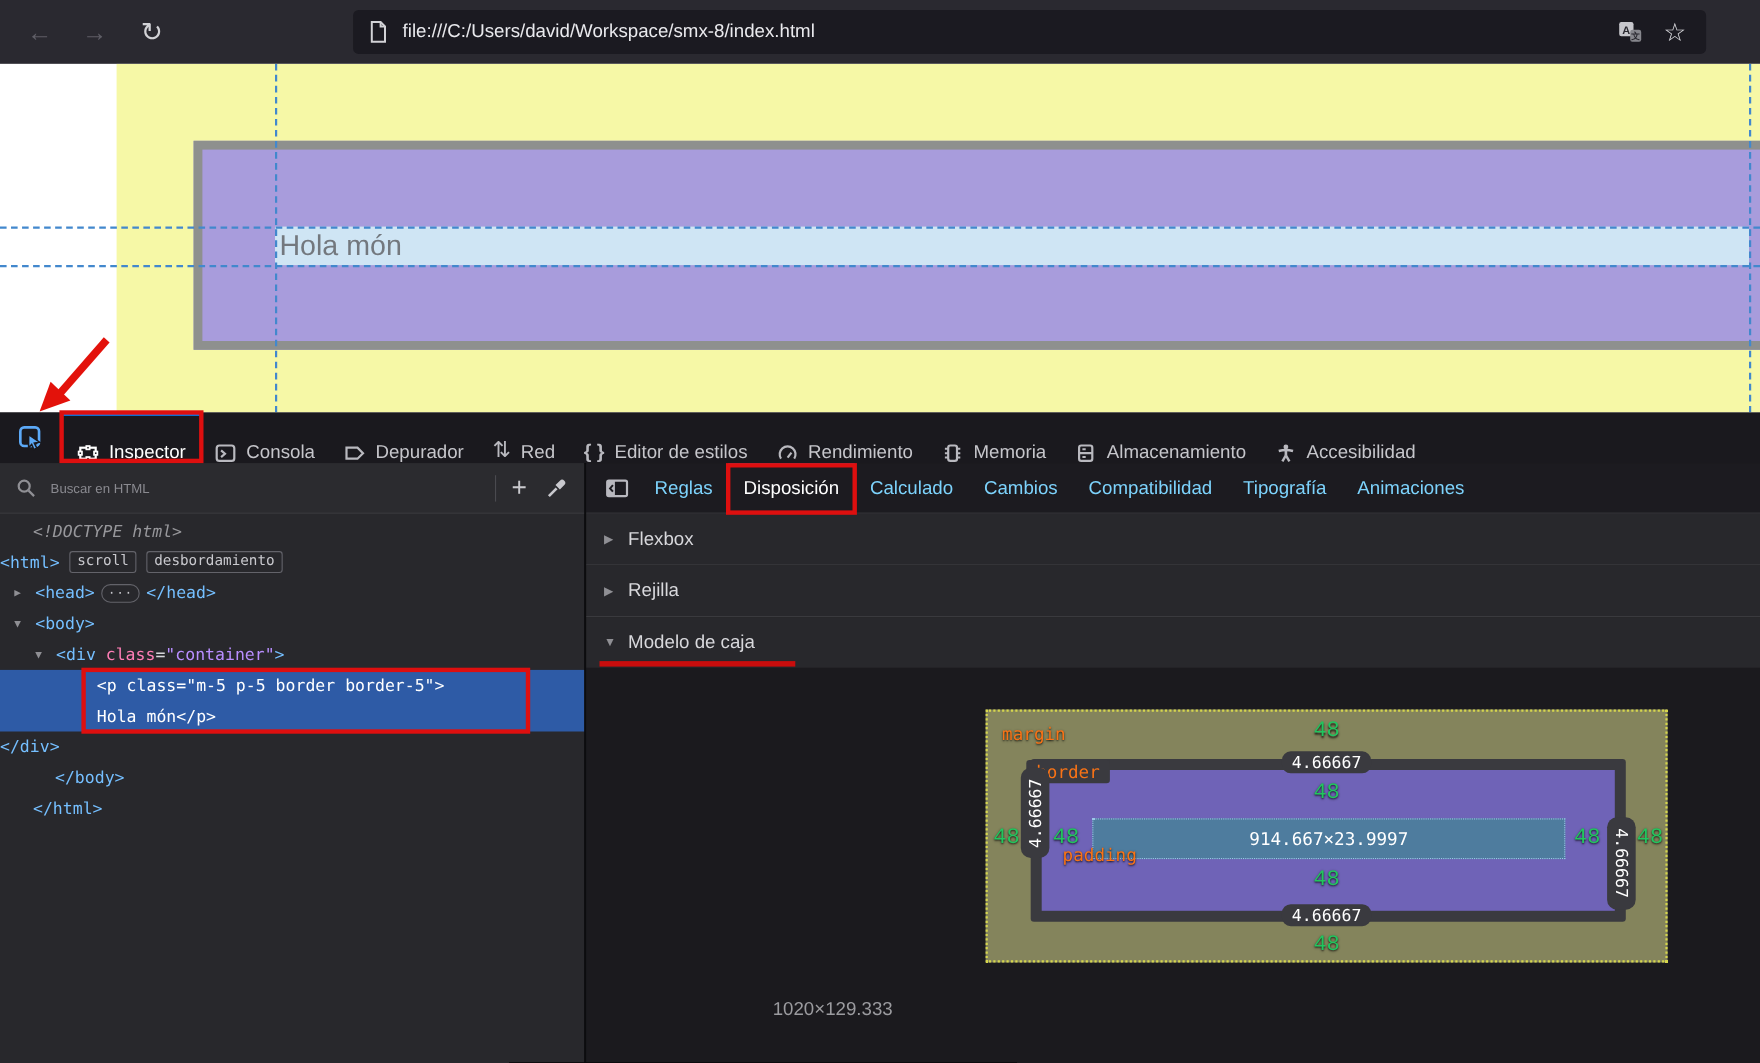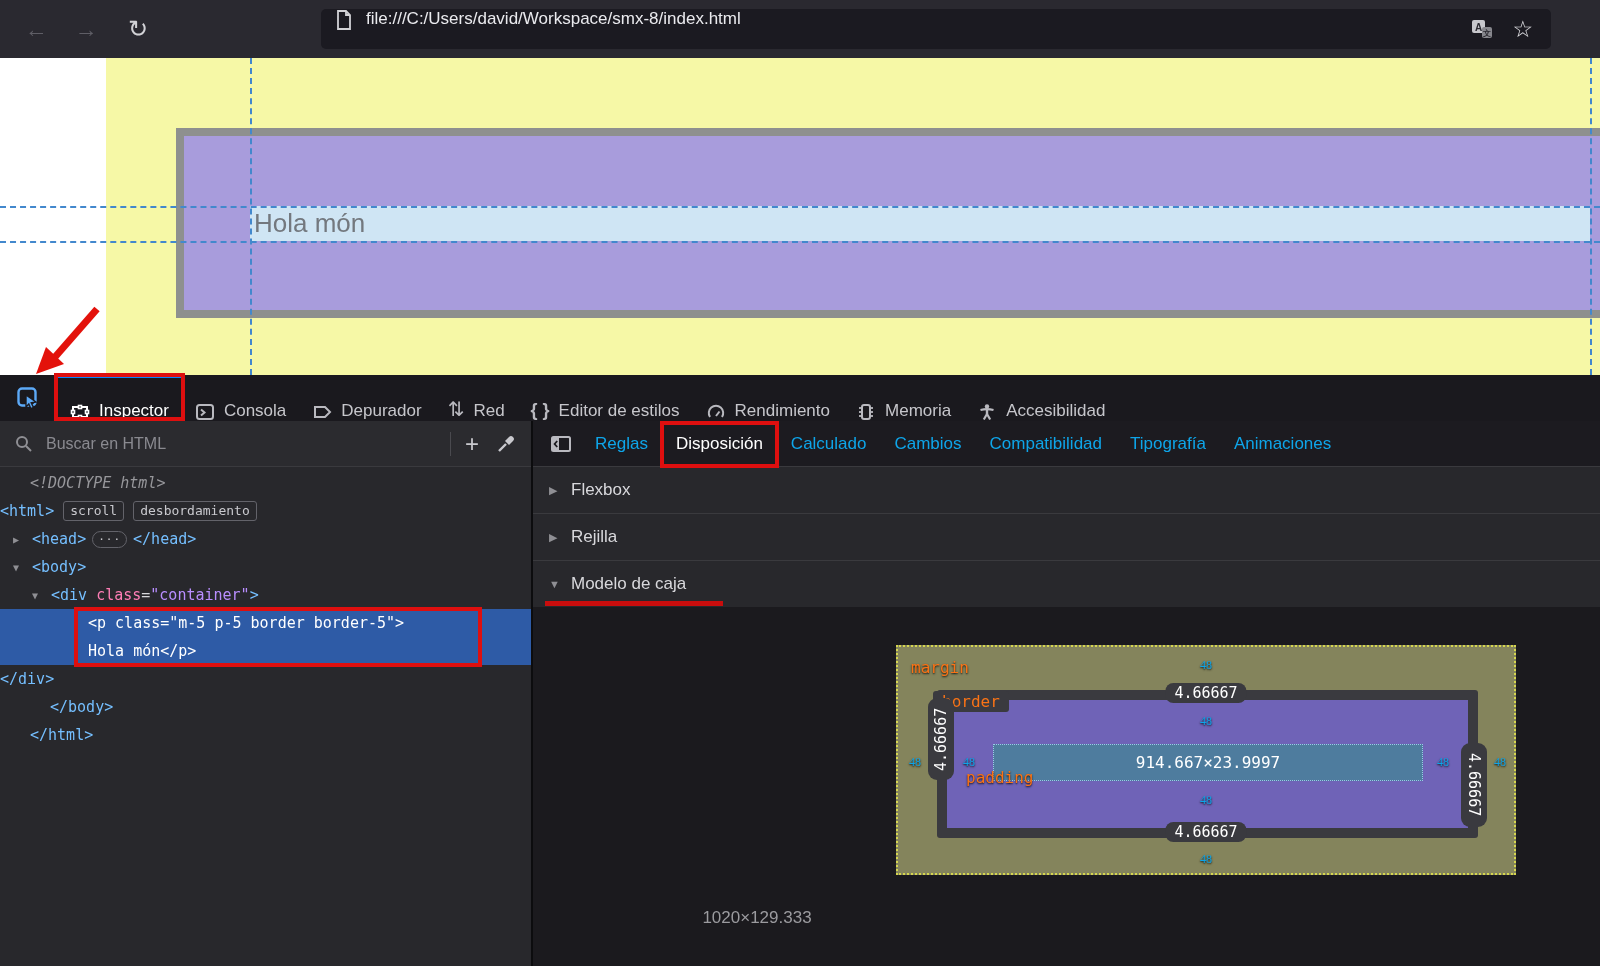--- a/index.html
+++ b/index.html
@@ -6,21 +6,21 @@
   .screen{position:relative;width:1600px;height:966px;overflow:hidden;background:#1b1a1e;
           font-family:"Liberation Sans",sans-serif;-webkit-font-smoothing:antialiased;}
   .mono{font-family:"DejaVu Sans Mono",monospace;}
 
   
   .chrome{position:absolute;left:0;top:0;width:1600px;height:58px;background:#2a2930;border-bottom:1px solid #1c1b22;}
   .navbtn{position:absolute;top:0;height:58px;width:36px;display:flex;align-items:center;justify-content:center;font-size:23px;}
   .nav-back{left:18px;color:#5f5e66;}
   .nav-fwd{left:68px;color:#5f5e66;}
   .nav-reload{left:120px;color:#d2d2d6;font-size:24px;}
-  .urlbar{position:absolute;left:321px;top:9px;width:1230px;height:40px;background:#1b1a21;border-radius:5px;display:flex;}
+  .urlbar{position:absolute;left:321px;top:9px;width:1230px;height:40px;background:#1b1a21;border-radius:5px;display:flex;align-items:center;}
   .urlbar .doc{margin-left:13px;flex:0 0 auto;}
   .urltext{margin-left:12px;font-size:17px;color:#eaeaee;white-space:nowrap;}
   .url-right{position:absolute;right:18px;top:0;height:40px;display:flex;align-items:center;gap:18px;}
   .star{font-size:23px;color:#e2e2e6;line-height:1;}
 
   
   .viewport{position:absolute;left:0;top:58px;width:1600px;height:317px;background:#ffffff;overflow:hidden;}
   .yellow{position:absolute;left:106px;top:0;width:1494px;height:317px;background:#f6f8a6;}
   .pbox{position:absolute;left:176px;top:70px;width:1440px;height:190px;background:#a89cdc;border:8px solid #8e908e;box-sizing:border-box;}
   .band{position:absolute;left:250px;top:148px;width:1340px;height:35px;background:#cfe5f4;}
@@ -49,21 +49,21 @@
   .dtab svg{flex:0 0 auto;}
 
   
   .panels{position:absolute;left:0;top:421px;width:1600px;height:545px;display:flex;}
   .left{width:531px;flex:0 0 auto;background:#28282c;position:relative;}
   .split{width:2px;flex:0 0 auto;background:#0c0c0e;}
   .right{flex:1;background:#1b1a1e;position:relative;}
 
   .searchrow{height:45px;display:flex;align-items:center;border-bottom:1px solid #3a3a3e;background:#2b2b2f;}
   .searchrow svg{flex:0 0 auto;}
-  .searchinput{flex:1;margin-left:10px;background:transparent;border:none;outline:none;color:#d7d7db;font-size:16px;font-family:"Liberation Sans",sans-serif;}
+  .searchinput{flex:1;margin-left:10px;background:transparent;border:none;outline:none;color:#d7d7db;font-size:12px;font-family:"Liberation Sans",sans-serif;}
   .searchinput::placeholder{color:#8a8a90;opacity:1;}
   .vsep{width:1px;height:24px;background:#4a4a4f;}
   .plusbtn{width:42px;text-align:center;font-size:24px;color:#c9c9ce;line-height:45px;}
   .eyedrop{margin:0 14px 0 2px;}
 
   .tree{font-family:"DejaVu Sans Mono",monospace;font-size:15px;color:#d7d7db;padding-top:2px;}
   .trow{height:28px;display:flex;align-items:center;white-space:pre;}
   .twisty{color:#8f8f94;font-size:10px;width:19px;flex:0 0 auto;text-align:left;}
   .tag{color:#75bfff;}
   .attr{color:#ff7eb6;margin-left:9px;}
@@ -71,38 +71,38 @@
   .val{color:#b98eff;}
   .doctype{color:#97979b;font-style:italic;}
   .badge{margin-left:9px;border:1px solid #63636a;border-radius:3px;padding:0 6px;font-size:13px;line-height:18px;color:#c9c9ce;}
   .dotpill{border:1px solid #63636a;border-radius:9px;padding:0 5px;margin:0 6px;font-size:11px;line-height:15px;color:#c9c9ce;letter-spacing:1px;}
   .selblock{position:relative;background:#2e5ba6;color:#fff;}
   .selblock .trow{color:#fff;}
 
   
   .rtabs{height:45px;display:flex;align-items:center;border-bottom:1px solid #3a3a3e;background:#1c1b20;padding-left:8px;}
   .toggle{width:40px;display:flex;align-items:center;justify-content:center;}
-  .rtab{position:relative;padding:0 14px;font-size:17px;color:#0ea5e9;height:45px;display:flex;align-items:center;white-space:nowrap;}
+  .rtab{position:relative;padding:0 14px;font-size:17px;color:#7dd3fc;height:45px;display:flex;align-items:center;white-space:nowrap;}
   .rtab .bar{position:absolute;left:0;top:0;right:0;height:3px;background:#0a84ff;display:none;}
   .rtab.active{color:#fff;}
   .rtab.active .bar{display:block;}
   .sect{height:46px;display:flex;align-items:center;background:#28282c;border-bottom:1px solid #3a3a3e;
         padding-left:16px;font-size:17px;color:#d8d8dc;position:relative;}
   .sect .twisty{width:22px;font-size:11px;}
 
   
   .bm{position:absolute;inset:0;pointer-events:none;}
   .bm-margin{position:absolute;left:363px;top:224px;width:620px;height:230px;background:#84845c;border:2px dotted #d6d64e;box-sizing:border-box;}
   .bm-border{position:absolute;left:404px;top:269px;width:541px;height:148px;background:#3a3a3f;border-radius:3px;}
   .bm-padding{position:absolute;left:414px;top:279px;width:521px;height:128px;background:#6f63b7;}
   .bm-content{position:absolute;left:460px;top:323px;width:430px;height:37px;background:#4e7c9e;border:1px dotted #9cc7e8;box-sizing:border-box;
               display:flex;align-items:center;justify-content:center;font-family:"DejaVu Sans Mono",monospace;font-size:16px;color:#fff;}
   .bm-label{position:absolute;font-family:"DejaVu Sans Mono",monospace;font-size:16px;color:#f97316;text-shadow:0 1px 2px rgba(0,0,0,.9);z-index:3;}
   .bm-label.boxed{background:#3a3a3f;padding:1px 9px;border-radius:3px;text-shadow:none;z-index:2;}
-  .bm-num{position:absolute;transform:translate(-50%,-50%);font-family:Liberation Serif, serif;font-size:12px;color:#0ea5e9;
+  .bm-num{position:absolute;transform:translate(-50%,-50%);font-family:Liberation Mono, monospace;font-size:20px;color:#22c55e;
           text-shadow:0 1px 2px rgba(0,0,0,.9);z-index:4;}
   .bm-pill{position:absolute;transform:translate(-50%,-50%);background:#3a3a3f;border-radius:8px;padding:1px 9px;
            font-family:"DejaVu Sans Mono",monospace;font-size:15px;color:#fff;z-index:4;}
   .bm-vpill{position:absolute;background:#3a3a3f;border-radius:9px;width:26px;display:flex;align-items:center;justify-content:center;
             font-family:"DejaVu Sans Mono",monospace;font-size:15px;color:#fff;z-index:4;writing-mode:vertical-rl;}
   .bm-vpill.up{transform:rotate(180deg);}
   .bm-size{position:absolute;left:224px;top:487px;transform:translateX(-50%);font-size:17px;color:#9b9b9f;}
 </style>
 </head>
 <body>
@@ -204,20 +204,29 @@
       <svg width="20" height="18" viewBox="0 0 20 18">
         <rect x="6" y="2" width="8" height="14" rx="2" fill="none" stroke="#b9b9bf" stroke-width="2"></rect>
         <line x1="3" y1="5" x2="6" y2="5" stroke="#b9b9bf" stroke-width="1.8"></line>
         <line x1="3" y1="9" x2="6" y2="9" stroke="#b9b9bf" stroke-width="1.8"></line>
         <line x1="3" y1="13" x2="6" y2="13" stroke="#b9b9bf" stroke-width="1.8"></line>
         <line x1="14" y1="5" x2="17" y2="5" stroke="#b9b9bf" stroke-width="1.8"></line>
         <line x1="14" y1="9" x2="17" y2="9" stroke="#b9b9bf" stroke-width="1.8"></line>
         <line x1="14" y1="13" x2="17" y2="13" stroke="#b9b9bf" stroke-width="1.8"></line>
       </svg>
       <span>Memoria</span>
+    </div>
+    <div class="dtab">
+      <svg width="20" height="18" viewBox="0 0 20 18">
+        <rect x="4" y="2" width="12" height="14" rx="2" fill="none" stroke="#b9b9bf" stroke-width="2"></rect>
+        <line x1="4" y1="9" x2="16" y2="9" stroke="#b9b9bf" stroke-width="2"></line>
+        <line x1="7" y1="5.5" x2="10" y2="5.5" stroke="#b9b9bf" stroke-width="1.8"></line>
+        <line x1="7" y1="12.5" x2="10" y2="12.5" stroke="#b9b9bf" stroke-width="1.8"></line>
+      </svg>
+      <span>Almacenamiento</span>
     </div>
     <div class="dtab">
       <svg width="20" height="18" viewBox="0 0 20 18">
         <circle cx="10" cy="3.4" r="2.2" fill="#b9b9bf"></circle>
         <path d="M3.5 7 C7 6 13 6 16.5 7" fill="none" stroke="#b9b9bf" stroke-width="2.2"></path>
         <line x1="10" y1="6.5" x2="10" y2="11" stroke="#b9b9bf" stroke-width="2.4"></line>
         <line x1="10" y1="11" x2="6.8" y2="16.5" stroke="#b9b9bf" stroke-width="2.2"></line>
         <line x1="10" y1="11" x2="13.2" y2="16.5" stroke="#b9b9bf" stroke-width="2.2"></line>
       </svg>
       <span>Accesibilidad</span>

